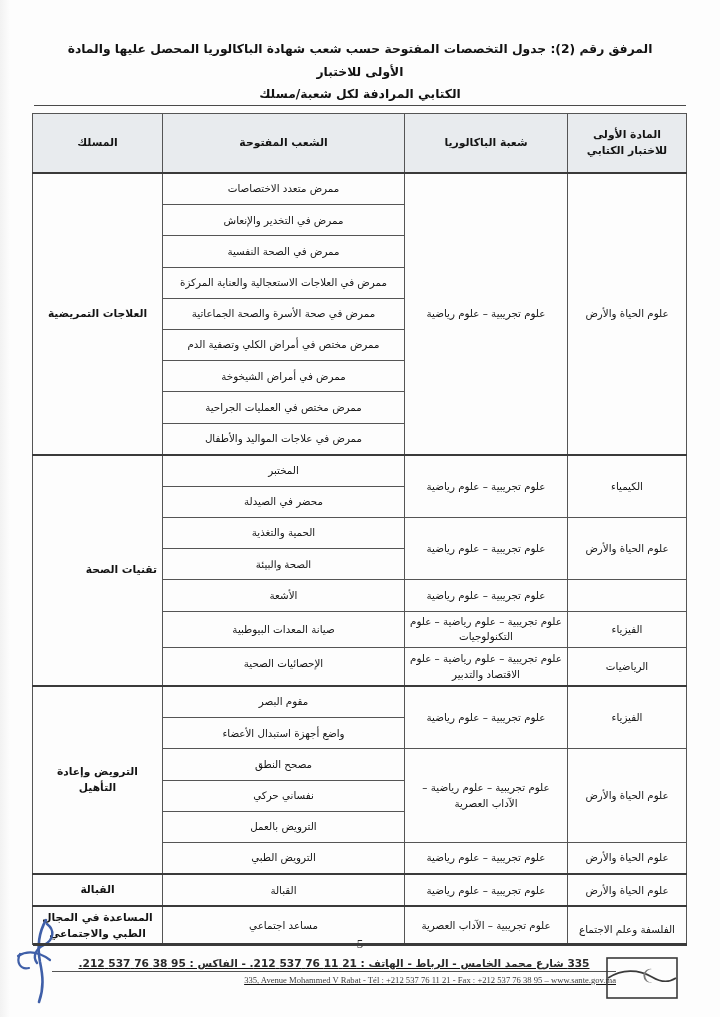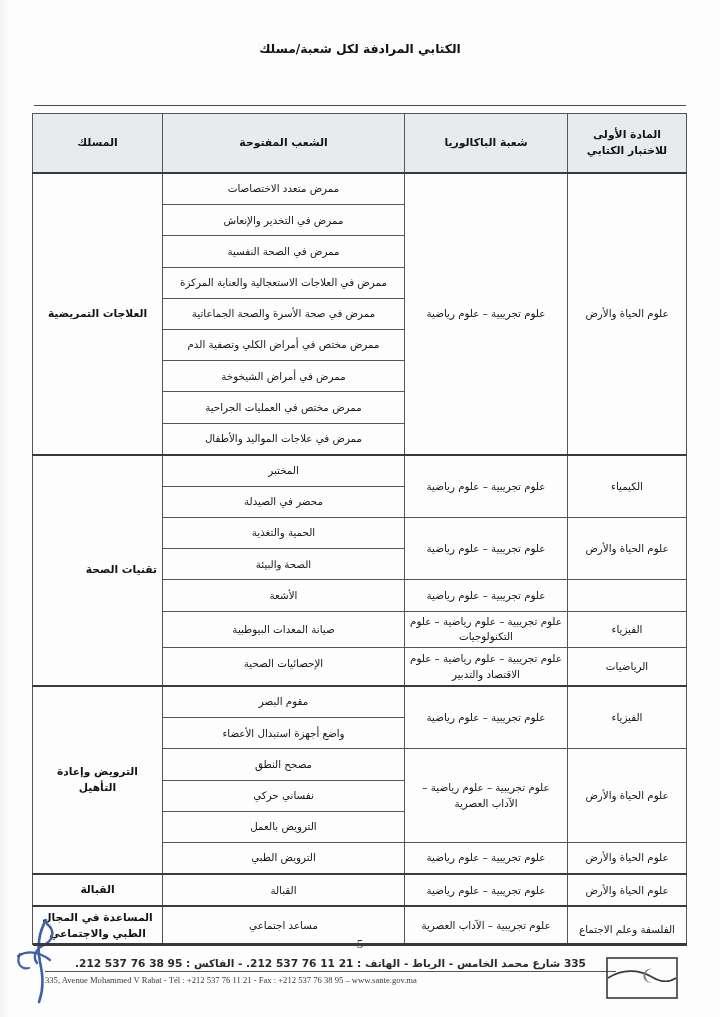--- a/index.html
+++ b/index.html
@@ -94,38 +94,38 @@
   .pagenum{
     position:absolute;
     top:936px;left:0;right:0;
     text-align:center;
     font-size:13px;
     font-family:"Liberation Serif","DejaVu Serif",serif;
     color:#2b2b2b;
   }
   .footer{
     position:absolute;
-    top:957px;left:45px;right:104px;
+    top:957px;left:52px;right:104px;text-decoration:underline;
   }
   .f-ar{
     direction:rtl;
     text-align:center;
     font-size:10.6px;
     font-weight:bold;
     color:#2a2a2a;
     letter-spacing:0.4px;
     white-space:nowrap;
     font-family:"DejaVu Sans","Liberation Sans",sans-serif;
   }
   .f-rule{
     height:1px;background:#555;margin:2px 0 3px 0;
   }
   .f-fr{
     direction:ltr;
-    text-align:left;
+    text-align:right;
     font-size:8.6px;
     color:#3a3a3a;
     font-family:"Liberation Serif","DejaVu Serif",serif;
     white-space:nowrap;
   }
   
   .logo{
     position:absolute;
     top:957px; left:606px;
     width:72px;height:42px;
@@ -145,20 +145,21 @@
     left:0;opacity:.55;
   }
 </style>
 </head>
 <body>
 
 <div class="page">
   <div class="edge"></div>
 
   <div class="doc-title">
+    <div>المرفق رقم (2): جدول التخصصات المفتوحة حسب شعب شهادة الباكالوريا المحصل عليها والمادة الأولى للاختبار</div>
     <div>الكتابي المرادفة لكل شعبة/مسلك</div>
   </div>
   <div class="title-rule"></div>
 
   <div class="tbl-wrap">
     <table class="t">
       <colgroup>
         <col class="c-mat">
           <col class="c-bac">
           <col class="c-open">

